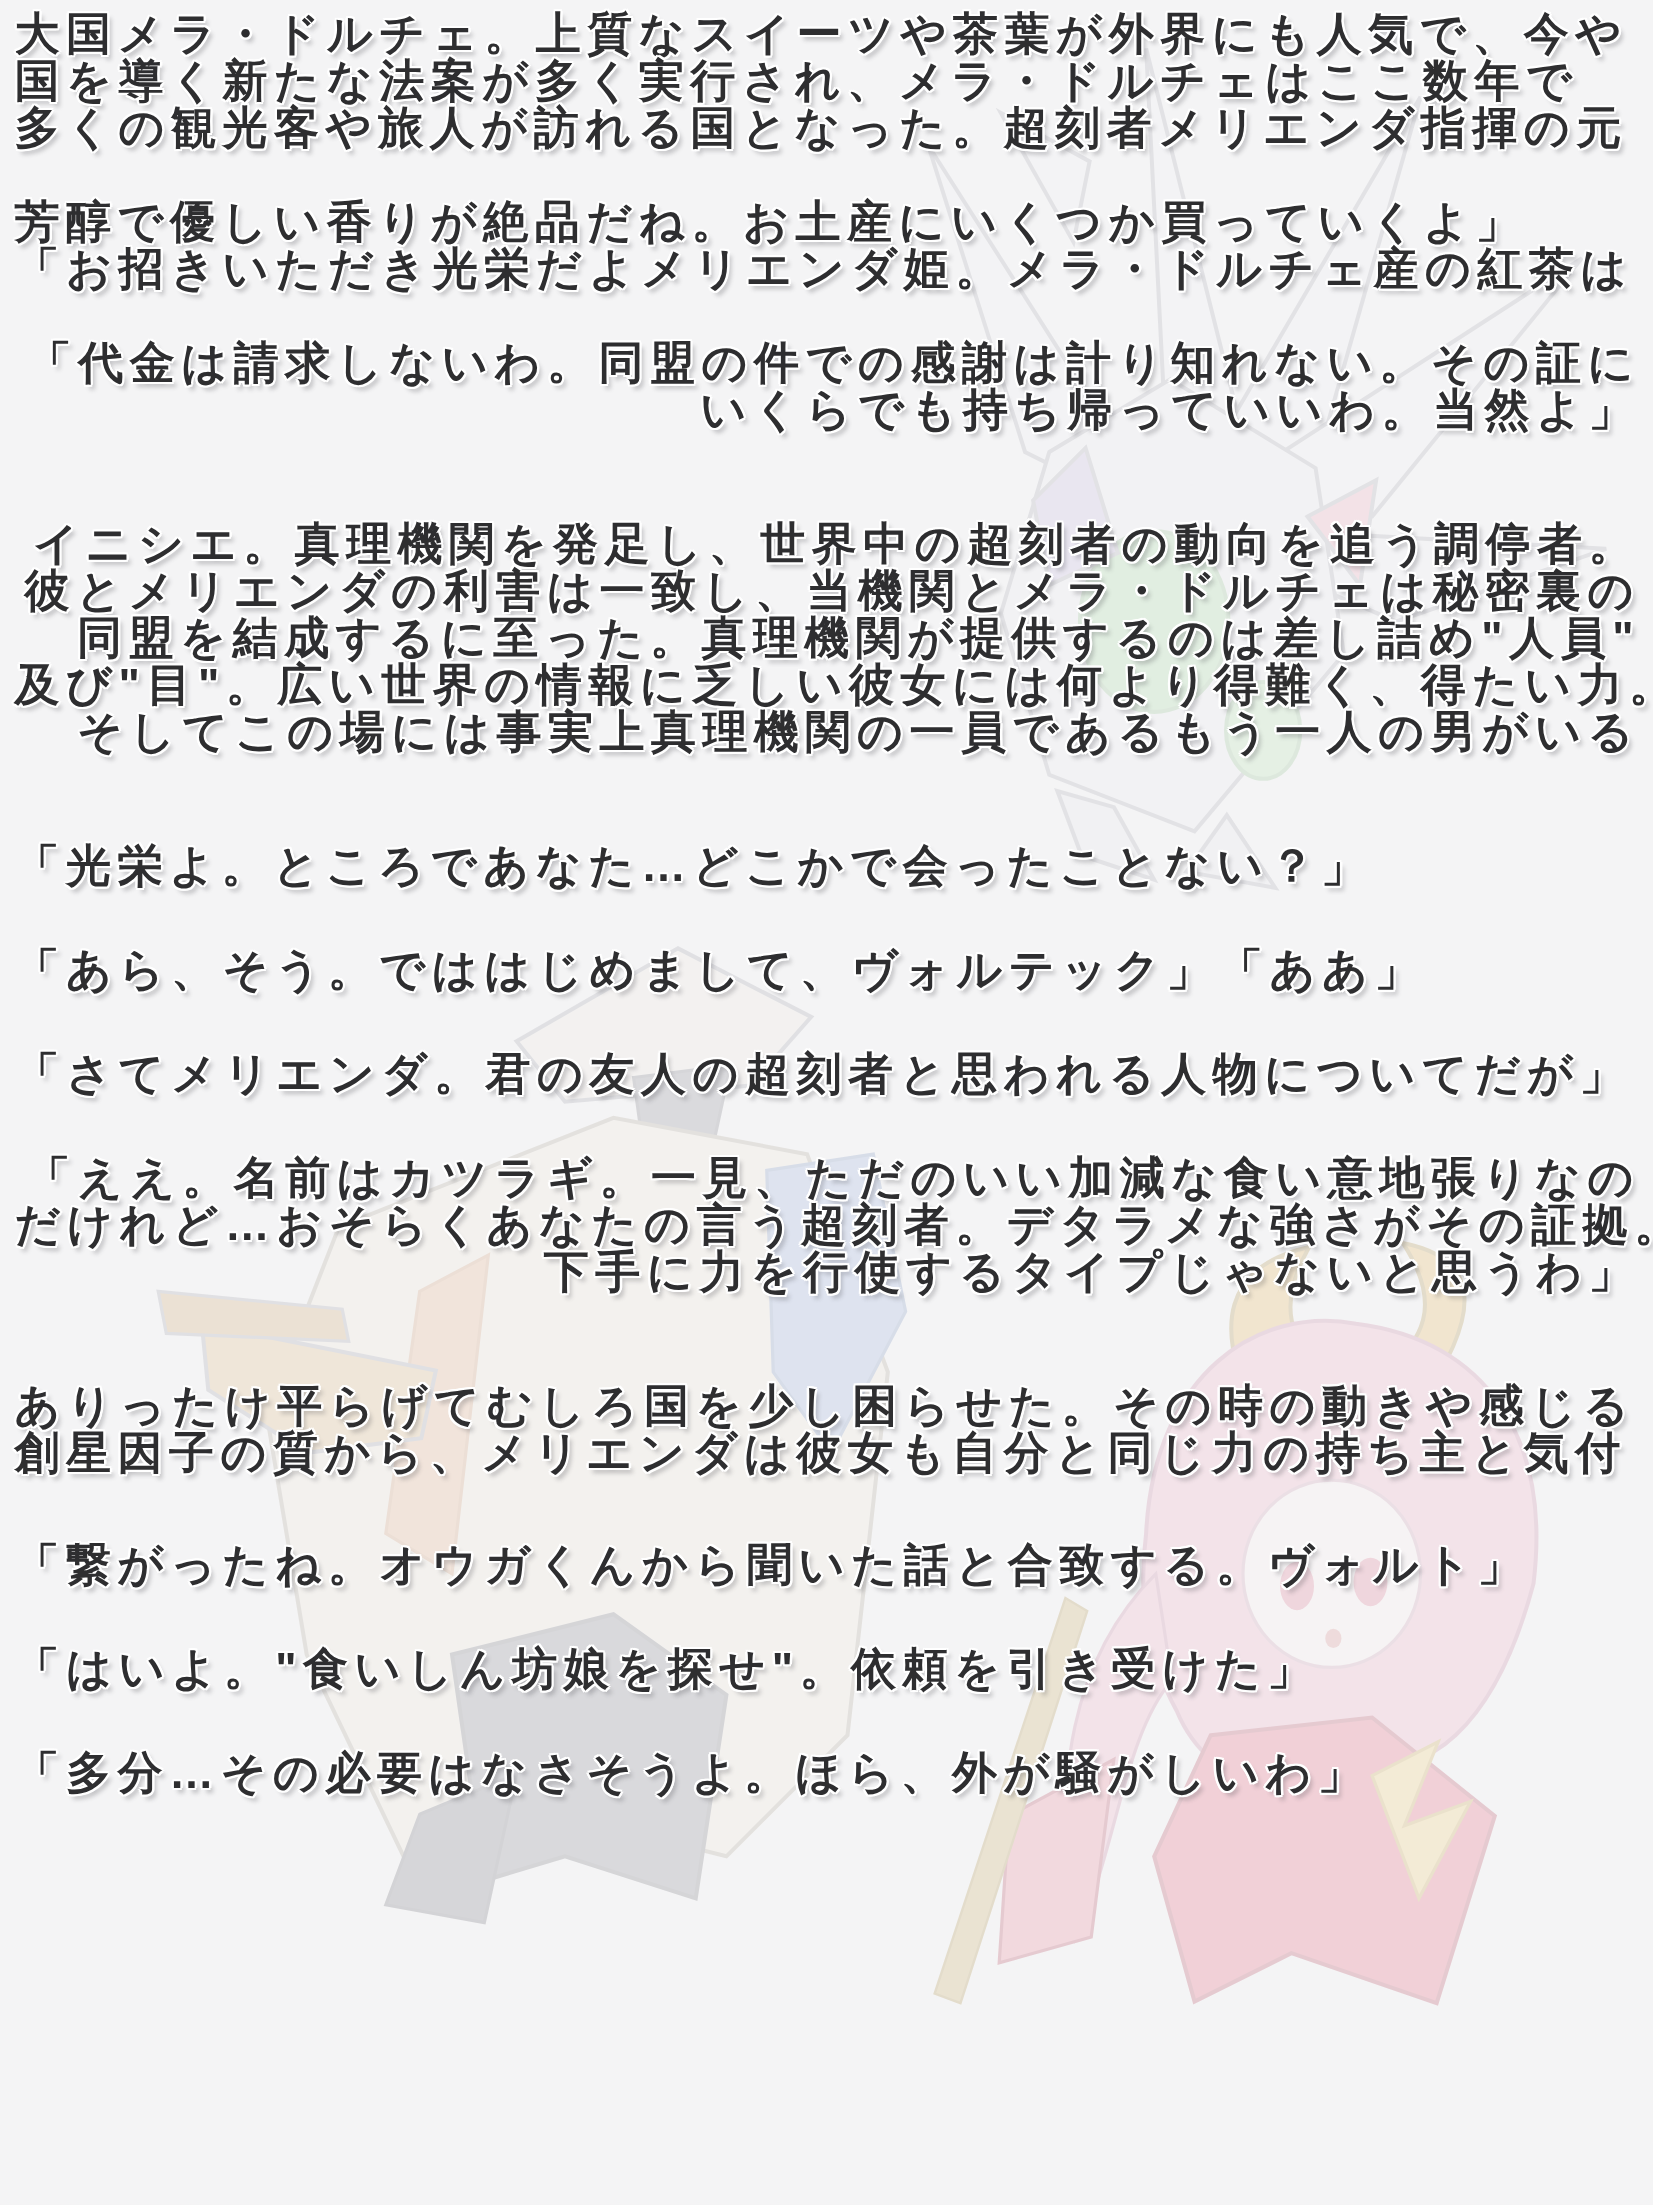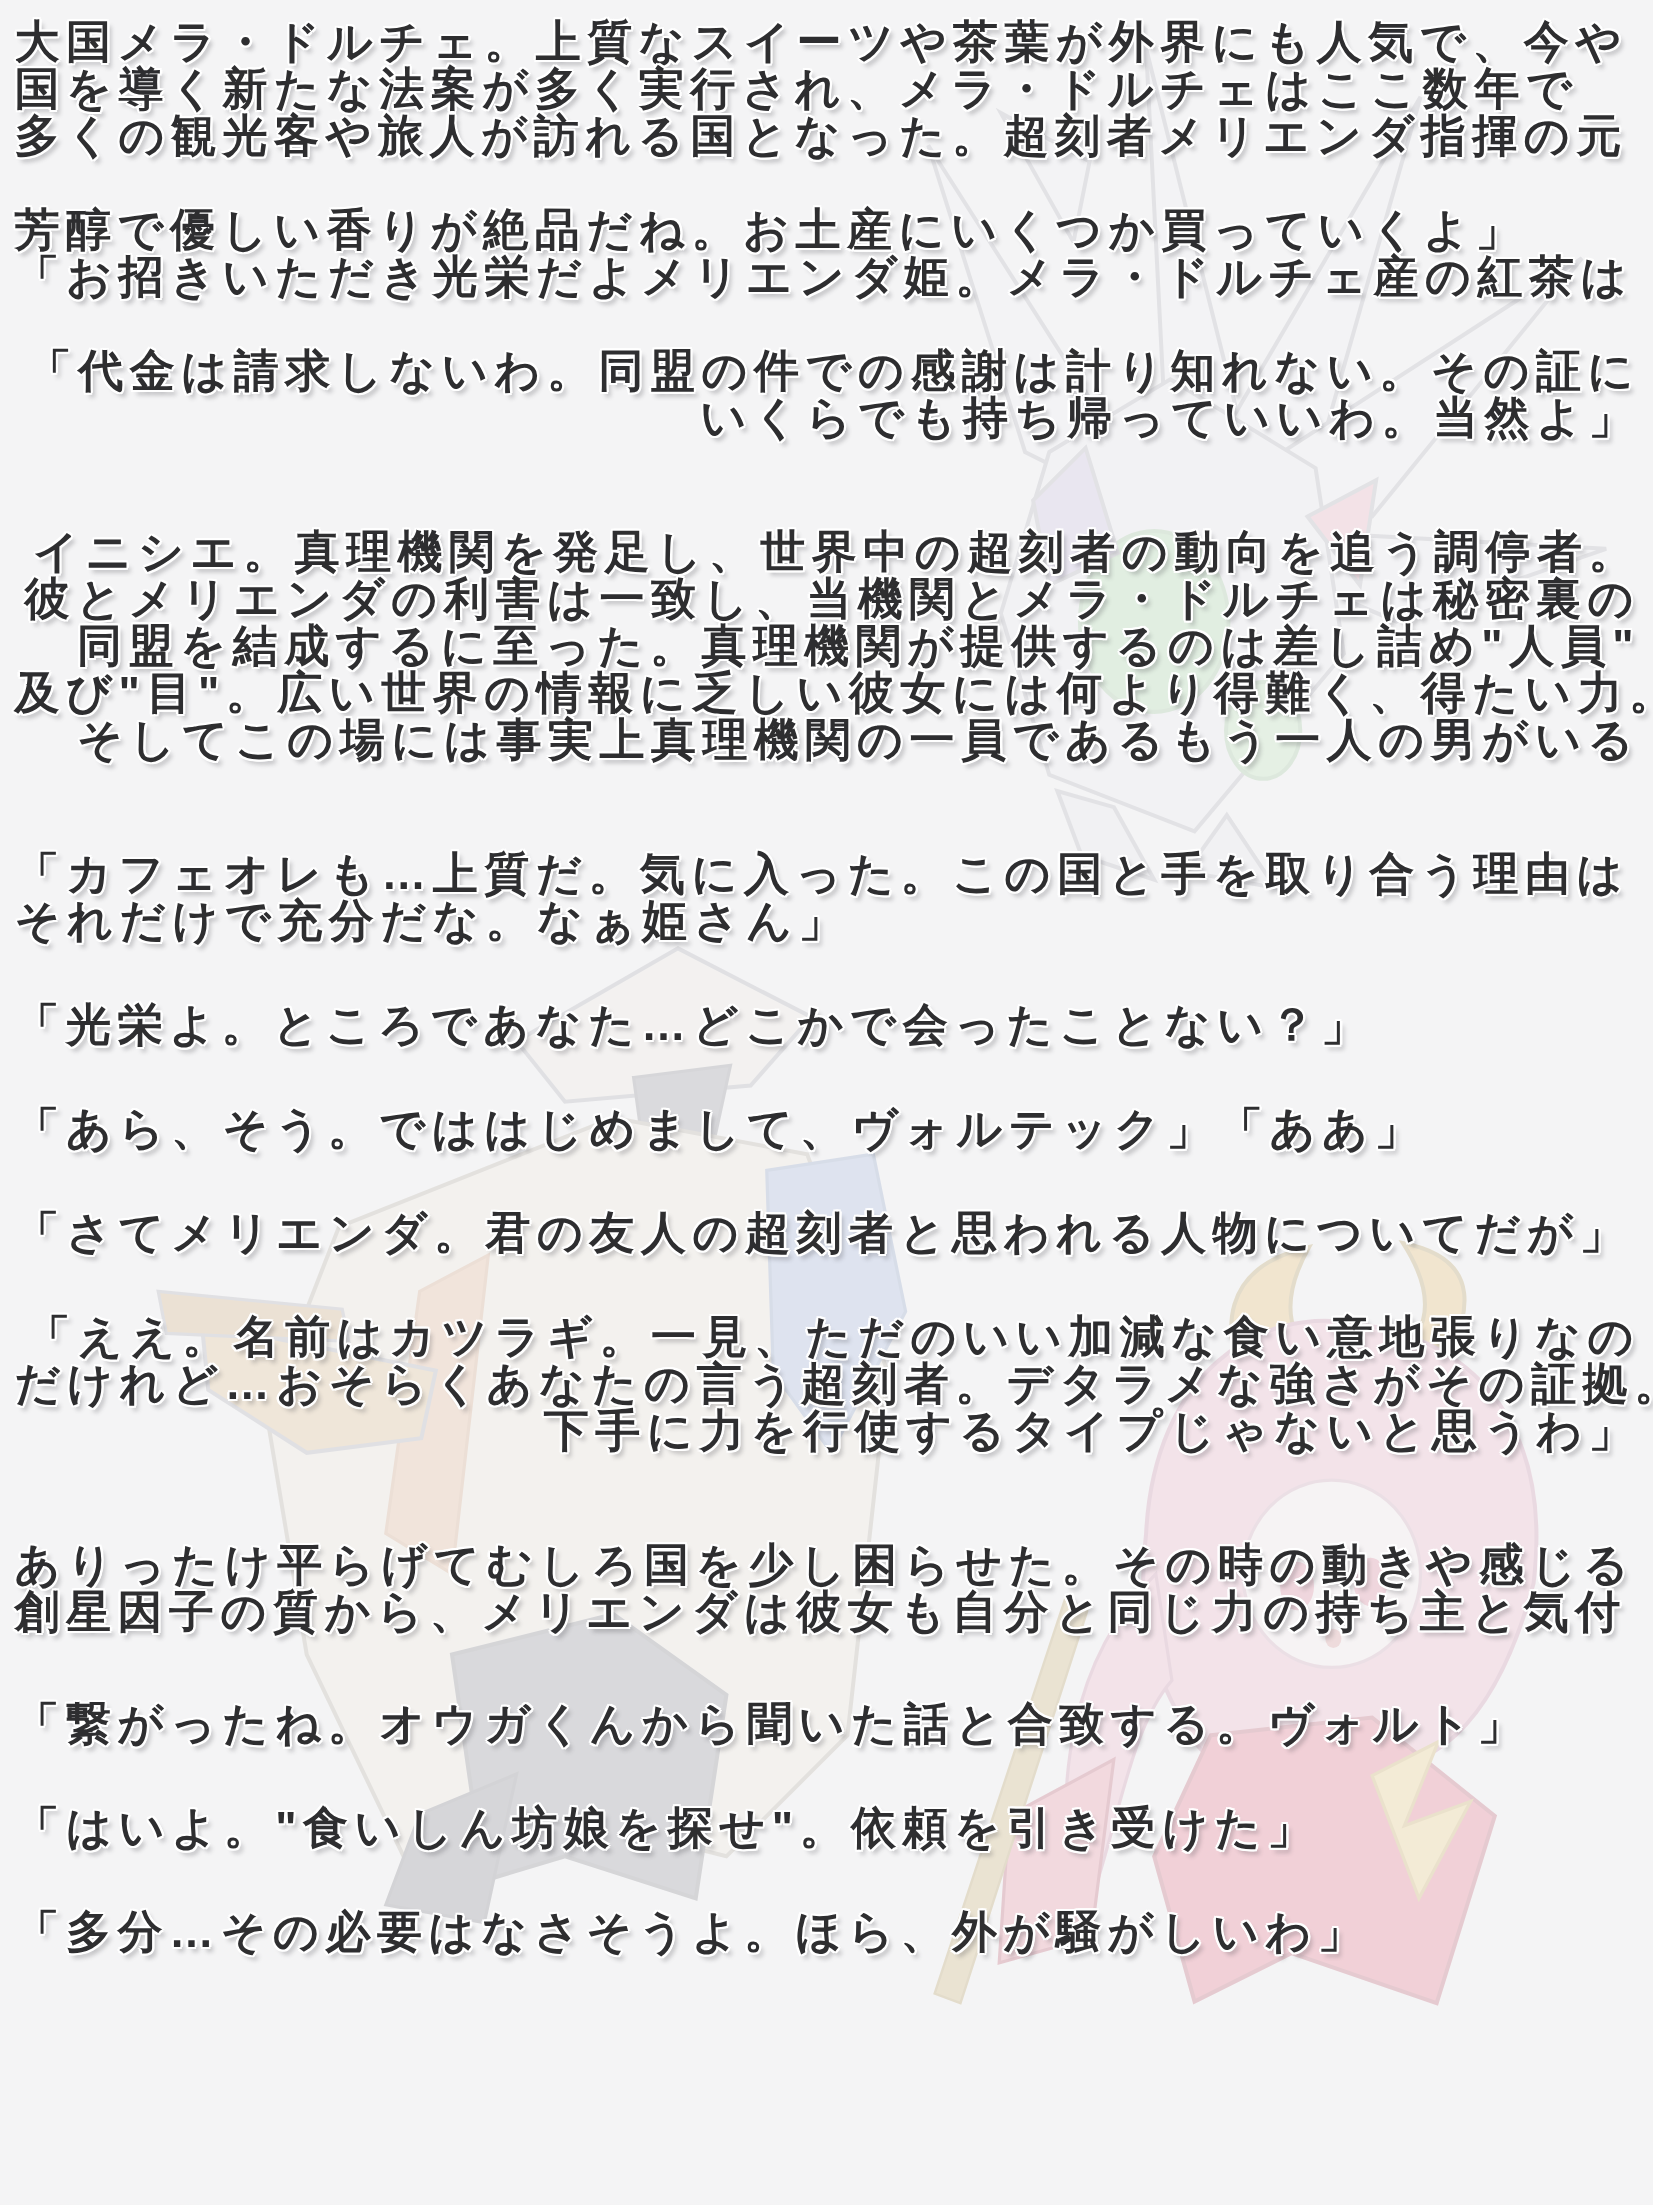--- a/index.html
+++ b/index.html
@@ -8,21 +8,21 @@
     background:#f4f4f5;
     overflow:hidden;
     position:relative;
     font-family:"Liberation Sans","DejaVu Sans",sans-serif;
   }
   .bg-art{
     position:absolute;left:0;top:0;width:1653px;height:2205px;
     z-index:0;pointer-events:none;
   }
   .text-layer{
-    position:absolute;left:0;top:8px;width:1653px;height:1677px;
+    position:absolute;left:0;top:0;width:1653px;height:1677px;
     z-index:1;
     padding:9.7px 13px 0 14.5px;
     box-sizing:border-box;
   }
   .para{margin:0;}
   .line{
     display:block;
     white-space:nowrap;
     font-size:45px;
     font-weight:700;
@@ -106,24 +106,20 @@
     <span class="line">いくらでも持ち帰っていいわ。当然よ」</span>
   </p>
   <p class="para gl">
     <span class="line">イニシエ。真理機関を発足し、世界中の超刻者の動向を追う調停者。</span>
     <span class="line">彼とメリエンダの利害は一致し、当機関とメラ・ドルチェは秘密裏の</span>
     <span class="line">同盟を結成するに至った。真理機関が提供するのは差し詰め"人員"</span>
     <span class="line">及び"目"。広い世界の情報に乏しい彼女には何より得難く、得たい力。</span>
     <span class="line">そしてこの場には事実上真理機関の一員であるもう一人の男がいる</span>
   </p>
   <p class="para gm">
-    <span class="line">「カフェオレも…上質だ。気に入った。この国と手を取り合う理由は</span>
-    <span class="line">それだけで充分だな。なぁ姫さん」</span>
-  </p>
-  <p class="para gm">
     <span class="line">「光栄よ。ところであなた…どこかで会ったことない？」</span>
   </p>
   <p class="para gm">
     <span class="line">「あら、そう。でははじめまして、ヴォルテック」「ああ」</span>
   </p>
   <p class="para gm">
     <span class="line">「さてメリエンダ。君の友人の超刻者と思われる人物についてだが」</span>
   </p>
   <p class="para gl">
     <span class="line">「ええ。名前はカツラギ。一見、ただのいい加減な食い意地張りなの</span>

